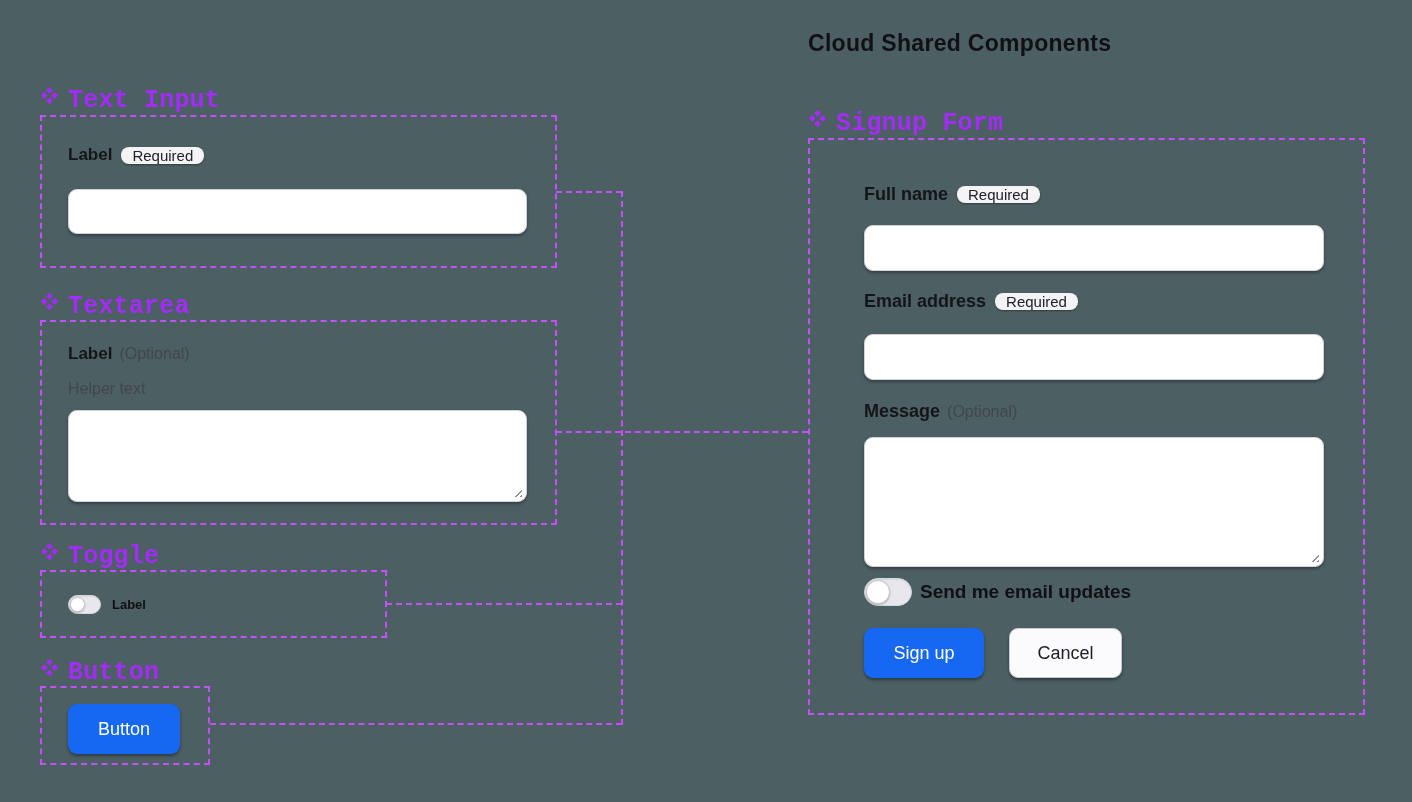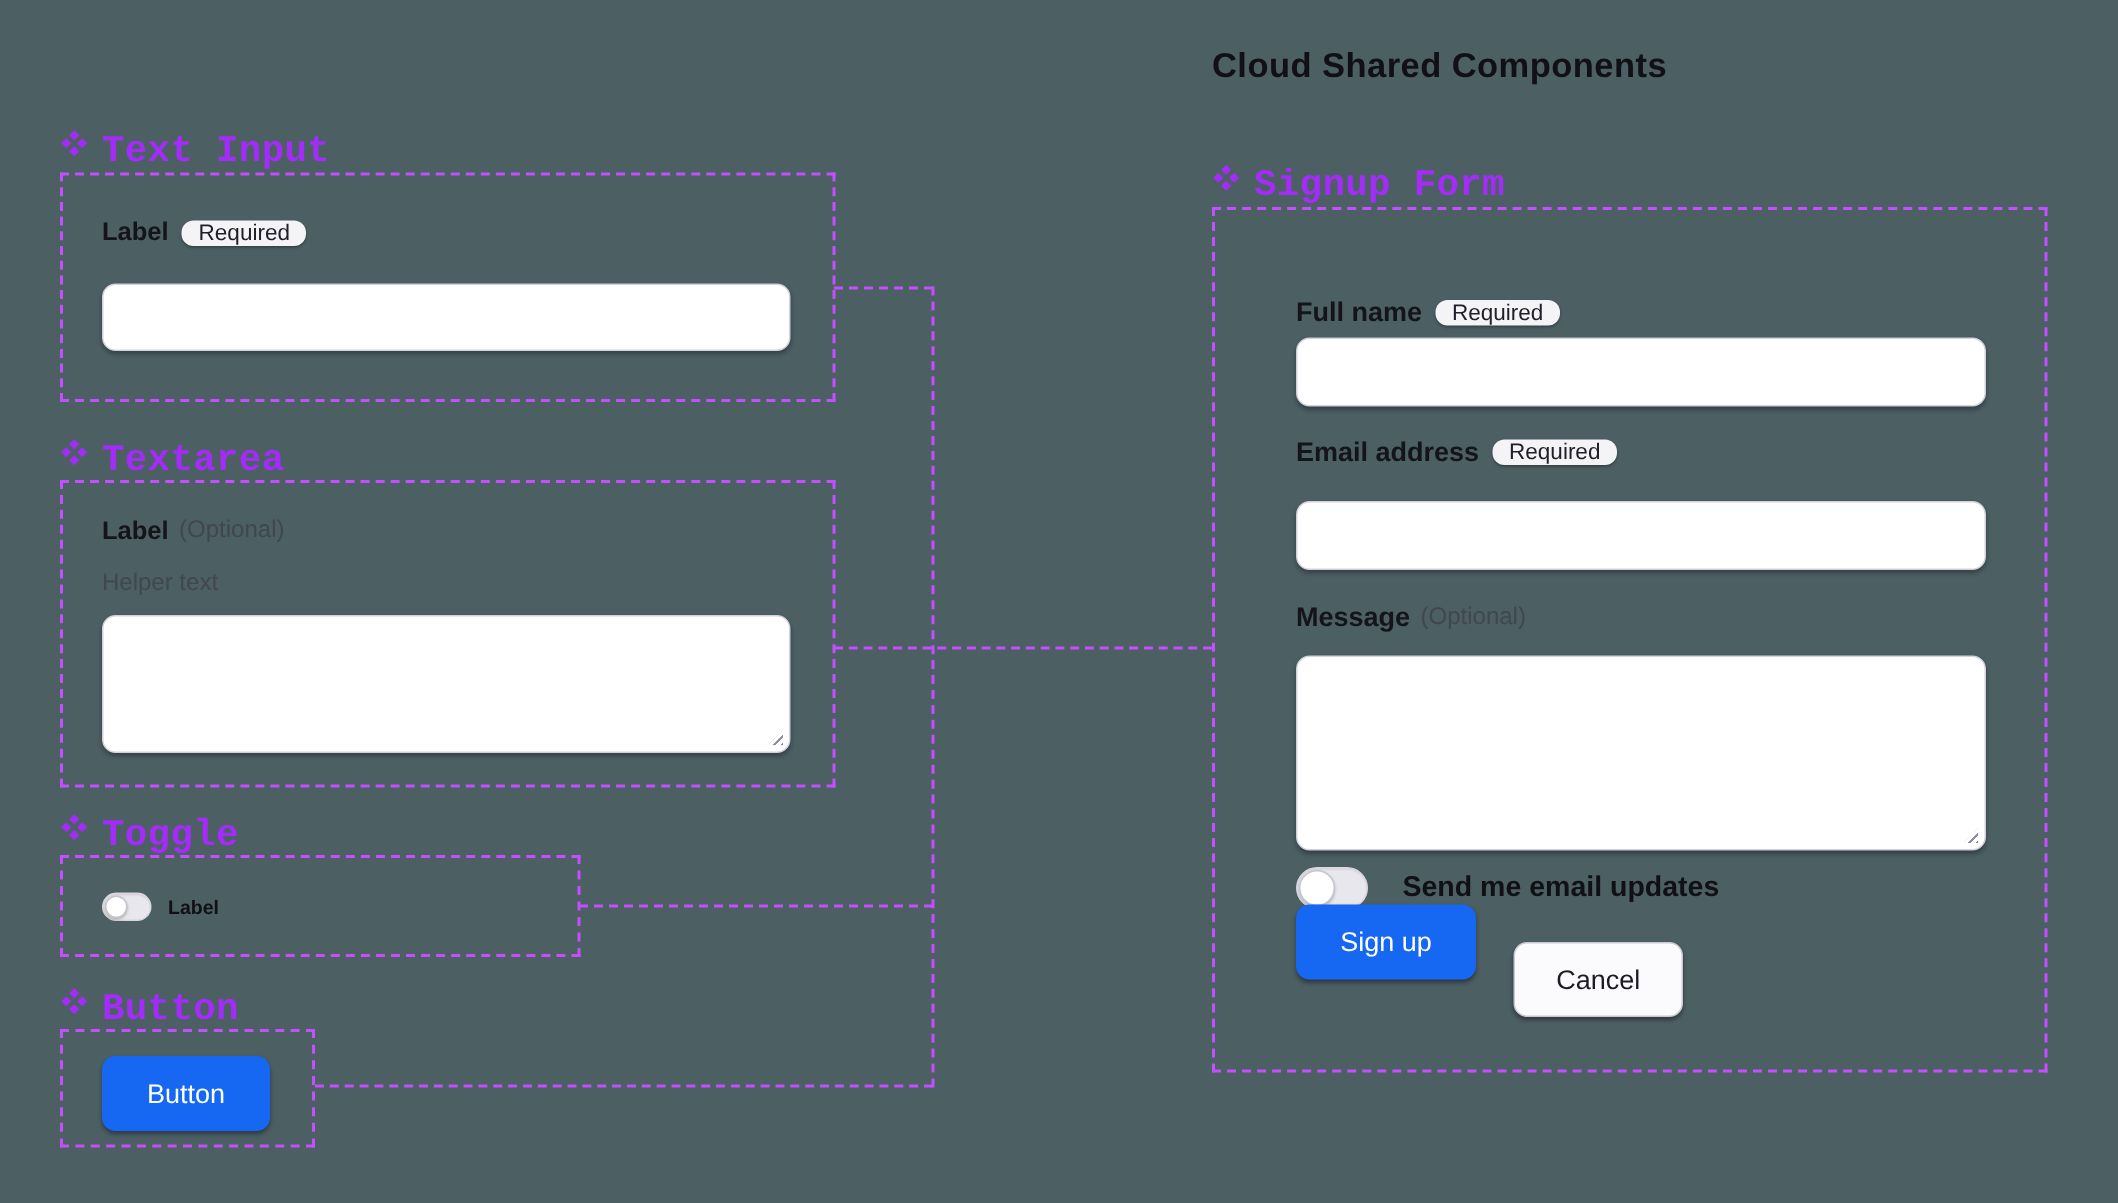--- a/index.html
+++ b/index.html
@@ -160,45 +160,45 @@
 
   <div class="comp-header" style="left:808px;top:109px;">
     <svg width="19" height="19" viewBox="0 0 18 18">
       <path fill="currentColor" d="M9 .8 12.2 4 9 7.2 5.8 4Z M4 5.8 7.2 9 4 12.2 .8 9Z M14 5.8 17.2 9 14 12.2 10.8 9Z M9 10.8 12.2 14 9 17.2 5.8 14Z"></path>
     </svg>
     <span>Signup Form</span>
   </div>
 
   <div class="dashed-box" style="left:808px;top:138px;width:557px;height:577px;">
 
-    <div class="label-row" style="left:54px;top:58px;text-align:right;">
+    <div class="label-row" style="left:54px;top:44px;text-align:right;">
       <span class="field-label lg">Full name</span>
       <span class="badge">Required</span>
     </div>
     <input class="text-input" style="left: 54px; top: 85px; width: 460px; height: 46px;">
 
     <div class="label-row" style="left:54px;top:151px;">
       <span class="field-label lg">Email address</span>
       <span class="badge">Required</span>
     </div>
     <input class="text-input" style="left: 54px; top: 194px; width: 460px; height: 46px;">
 
     <div class="label-row" style="left:54px;top:261px;">
       <span class="field-label lg">Message</span>
       <span class="muted">(Optional)</span>
     </div>
     <div class="area-wrap" style="left:54px;top:297px;width:460px;height:130px;">
       <textarea class="text-area" style=""></textarea>
       <span class="grip"></span>
     </div>
 
-    <div class="toggle-row" style="left:54px;top:438px;gap:23px;">
+    <div class="toggle-row" style="left:54px;top:438px;gap:8px;">
       <span class="toggle md">
           <span class="knob"></span>
         </span>
       <span class="toggle-text">Send me email updates</span>
     </div>
 
-    <button class="btn btn-primary" style="left:54px;top:463px;width:120px;height:50px;">Sign up</button>
+    <button class="btn btn-primary" style="left:54px;top:488px;width:120px;height:50px;">Sign up</button>
     <button class="btn btn-secondary" style="left:199px;top:488px;width:113px;height:50px;">Cancel</button>
   </div>
 
 </div>
 
 </body></html>

